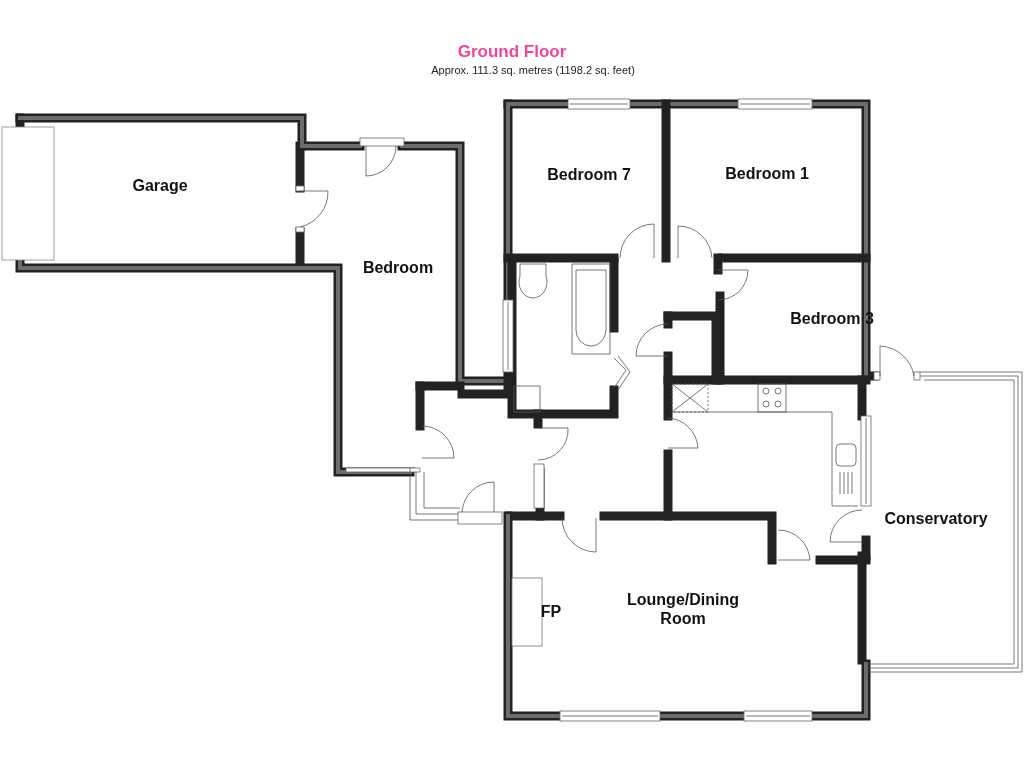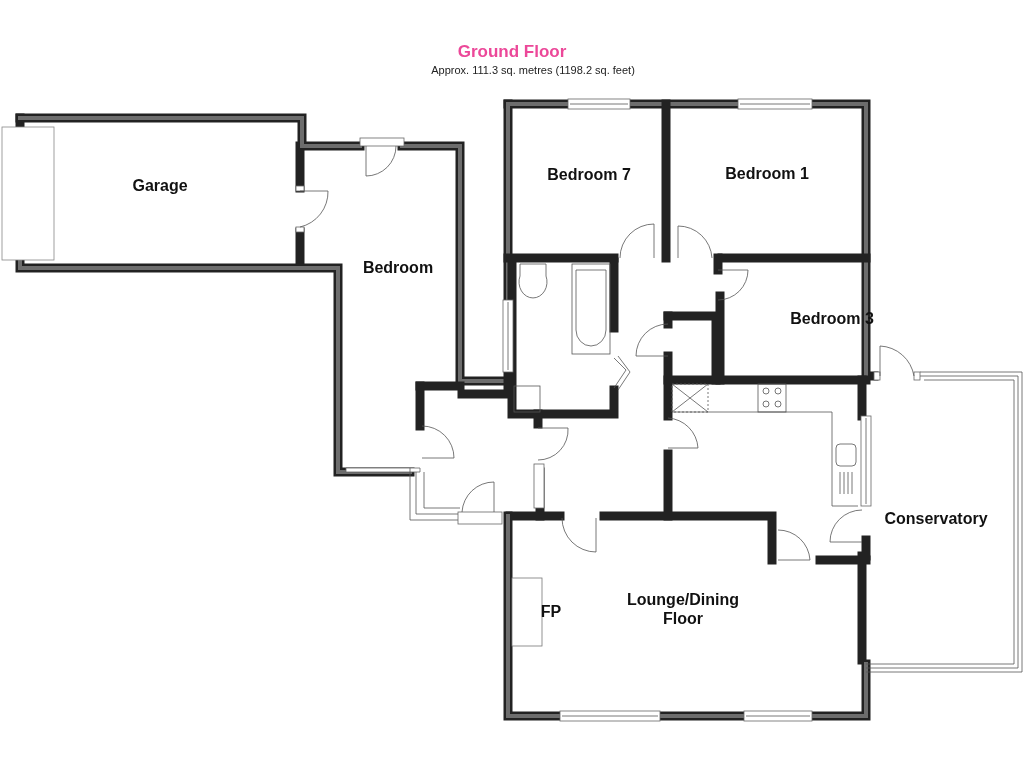--- a/index.html
+++ b/index.html
@@ -179,15 +179,15 @@
 </svg>
 
 <div class="room-label" style="left:160px; top:185px;">Garage</div>
 <div class="room-label" style="left:398px; top:267px;">Bedroom</div>
 <div class="room-label" style="left:589px; top:174px;">Bedroom 7</div>
 <div class="room-label" style="left:767px; top:173px;">Bedroom 1</div>
 <div class="room-label" style="left:832px; top:318px;">Bedroom 3</div>
 <div class="room-label" style="left:936px; top:518px;">Conservatory</div>
 <div class="room-label" style="left:683px; top:609px;">
   <div>Lounge/Dining</div>
-  <div>Floor</div>
+  <div>Room</div>
 </div>
 <div class="room-label" style="left:527px; top:611px;margin-left:24px;">FP</div>
 
 </body></html>

